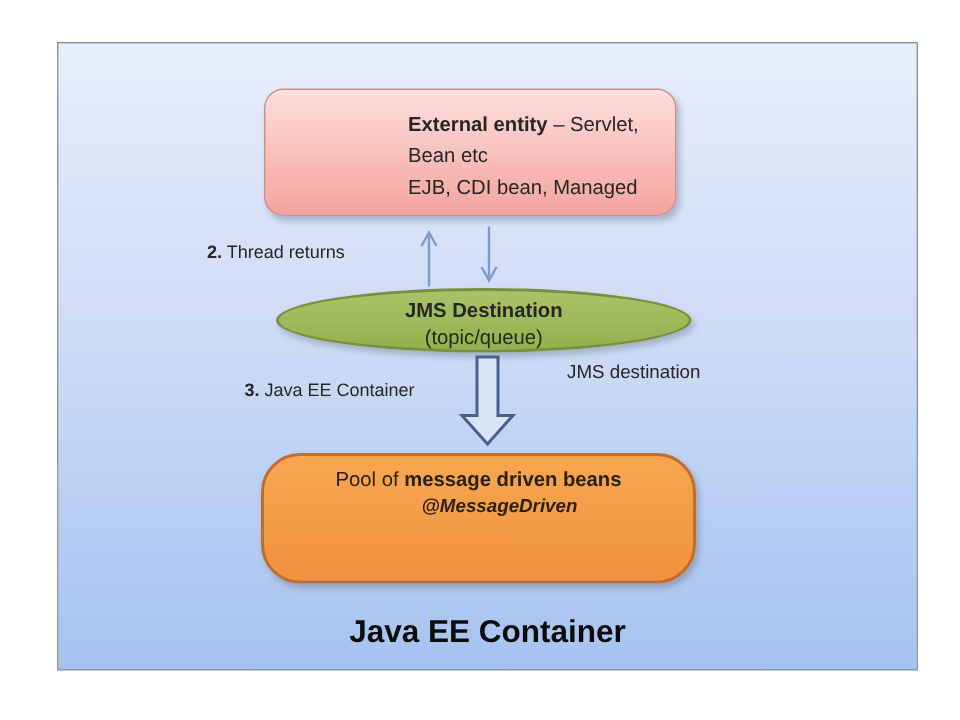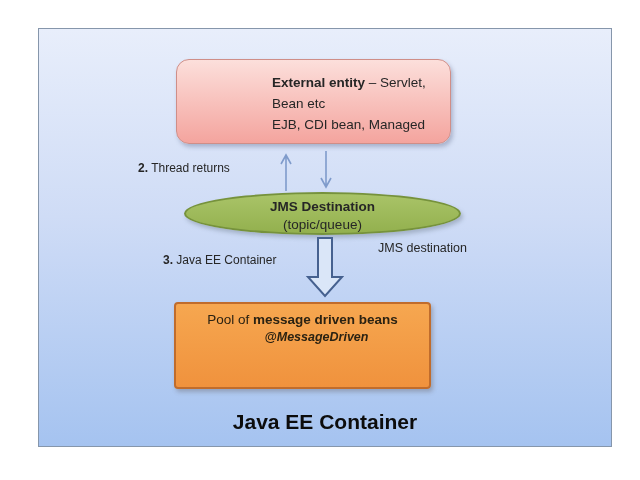--- a/index.html
+++ b/index.html
@@ -56,22 +56,22 @@
   .ellipse .t2 { display:block; }
 
   .async-note {
     left:339px; top:211px; width:248px;
     font-size:12.5px; line-height:17px;
   }
   .async-note .line { display:block; }
   .async-note .bi { font-weight:bold; font-style:italic; }
 
   .mdb-box {
-    left:135px; top:273px; width:257px; height:87px;
-    border-radius:4px;
+    left:135px; top:273px; width:290px; height:87px;
+    border-radius:26px;
     border:2px solid var(--mdb-border, #c06c2c);
     background:linear-gradient(to bottom, #f6a750, var(--mdb-fill, #f0923d));
     box-shadow:2px 3px 4px rgba(110,110,120,0.45);
     box-sizing:border-box;
     text-align:center;
     color:#2b2212;
   }
   .mdb-box .l1 { display:block; margin-top:6px; font-size:13.5px; line-height:19px; }
   .mdb-box .l1 b { font-weight:bold; }
   .mdb-box .l2 { display:block; font-size:12.5px; line-height:16px; font-weight:bold; font-style:italic;margin-left:28px; }

